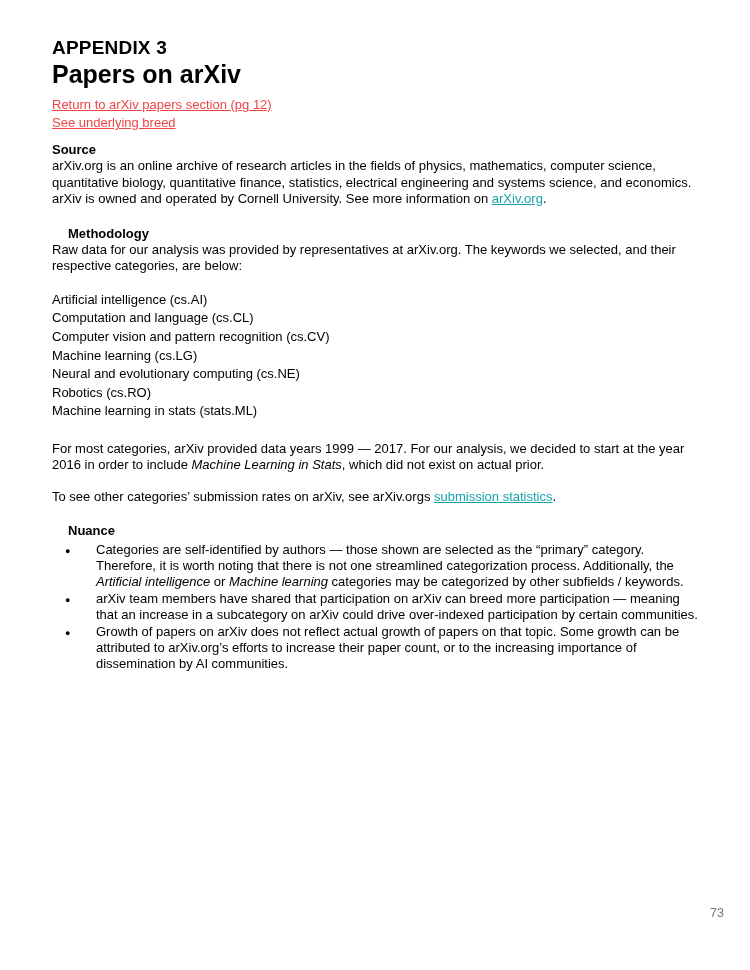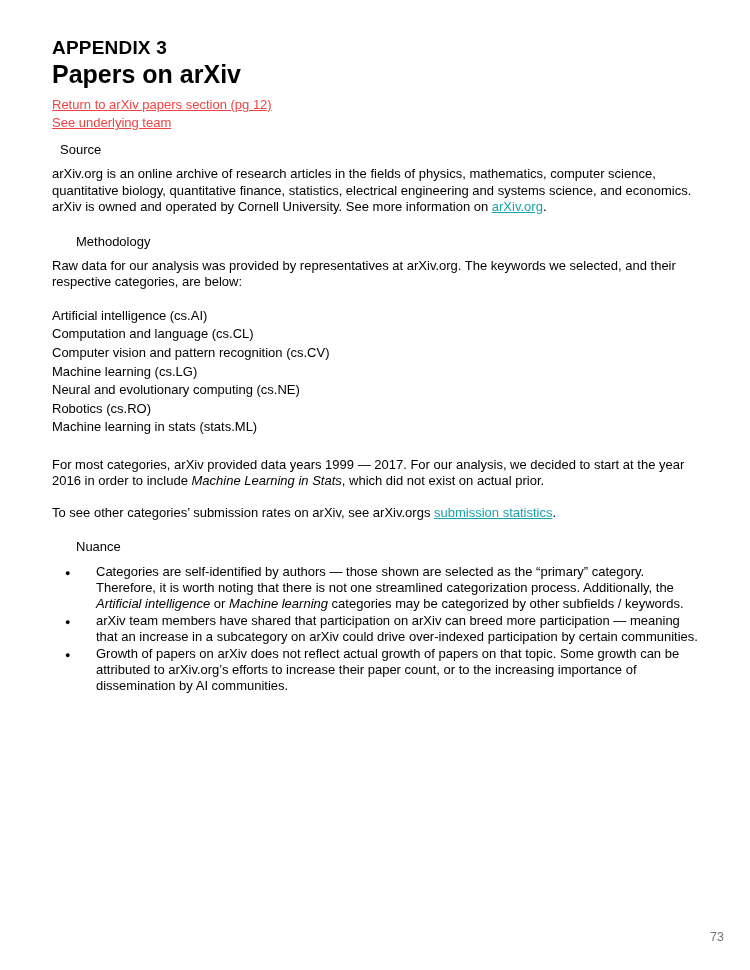--- a/index.html
+++ b/index.html
@@ -40,23 +40,23 @@
     line-height: 15.5px;
     color: #ef4444;
     text-decoration: underline;
     cursor: pointer;
   }
   .links-block {
     margin-bottom: 11px;
   }
   .section-heading {
     font-size: 13px;
-    font-weight: 400;
+    font-weight: 700;
     line-height: 16.4px;
-    margin: 8px;
+    margin: 0;
   }
   .body-para {
     font-size: 13px;
     line-height: 16.4px;
     margin: 0;
   }
   .gap-18 { margin-top: 18px; padding-left: 16px; }
   .gap-20 { margin-top: 20px; }
   .gap-15 { margin-top: 15px; }
   .category-list {
@@ -89,34 +89,33 @@
     font-size: 9px;
     line-height: 16.4px;
   }
   .page-number {
     position: absolute;
     left: 710px;
     top: 906px;
     font-size: 12.5px;
     color: #757575;
     line-height: 15px;
-    margin-top: 24px;
   }
 </style>
 </head>
 <body>
 
 <div class="page-content">
 
   <div class="appendix-label">APPENDIX 3</div>
   <h1 class="doc-title">Papers on arXiv</h1>
 
   <div class="links-block">
     <a class="doc-link">Return to arXiv papers section (pg 12)</a><br>
-    <a class="doc-link">See underlying team</a>
+    <a class="doc-link">See underlying breed</a>
   </div>
 
   <div class="section-heading">Source</div>
   <p class="body-para"><span>arXiv.org is an online archive of research articles in the fields of physics, mathematics, computer science, quantitative biology, quantitative finance, statistics, electrical engineering and systems science, and economics. arXiv is owned and operated by Cornell University. See more information on </span><a class="inline-link">arXiv.org</a><span>.</span></p>
 
   <div class="section-heading gap-18">Methodology</div>
   <p class="body-para">Raw data for our analysis was provided by representatives at arXiv.org. The keywords we selected, and their respective categories, are below:</p>
 
   <div class="category-list">
     <p>Artificial intelligence (cs.AI)</p>

